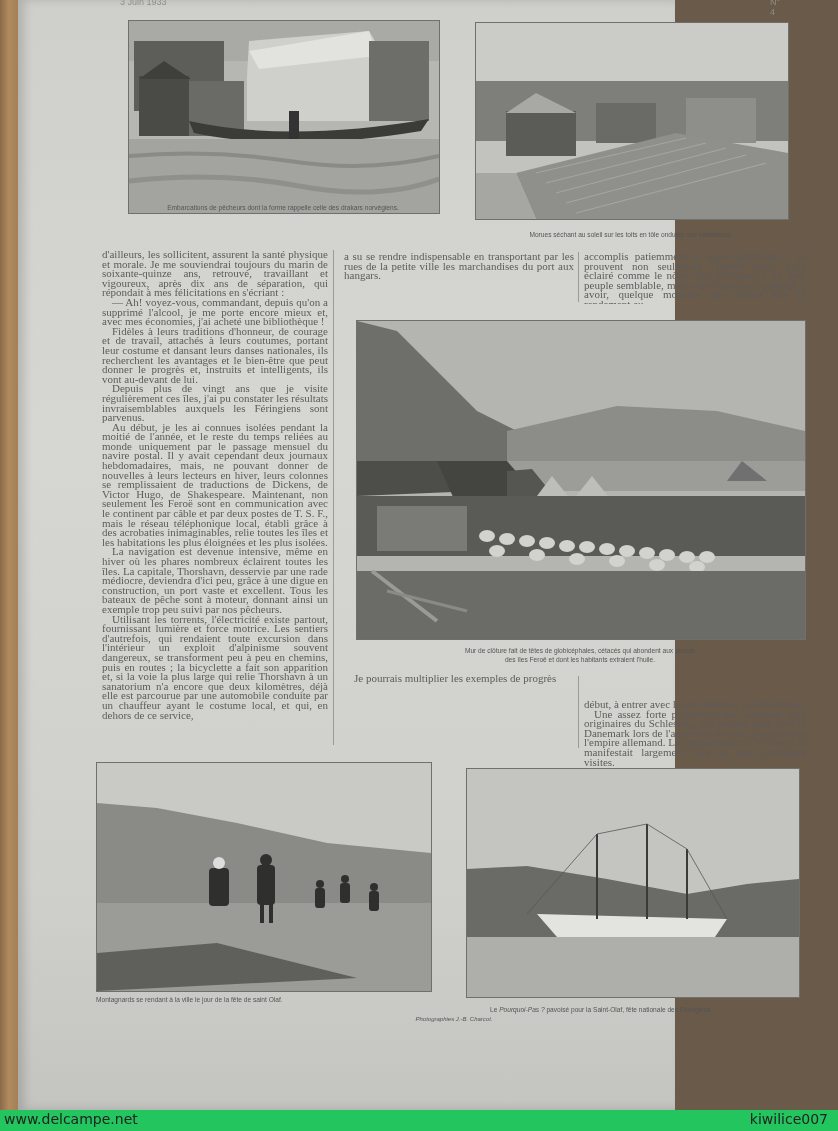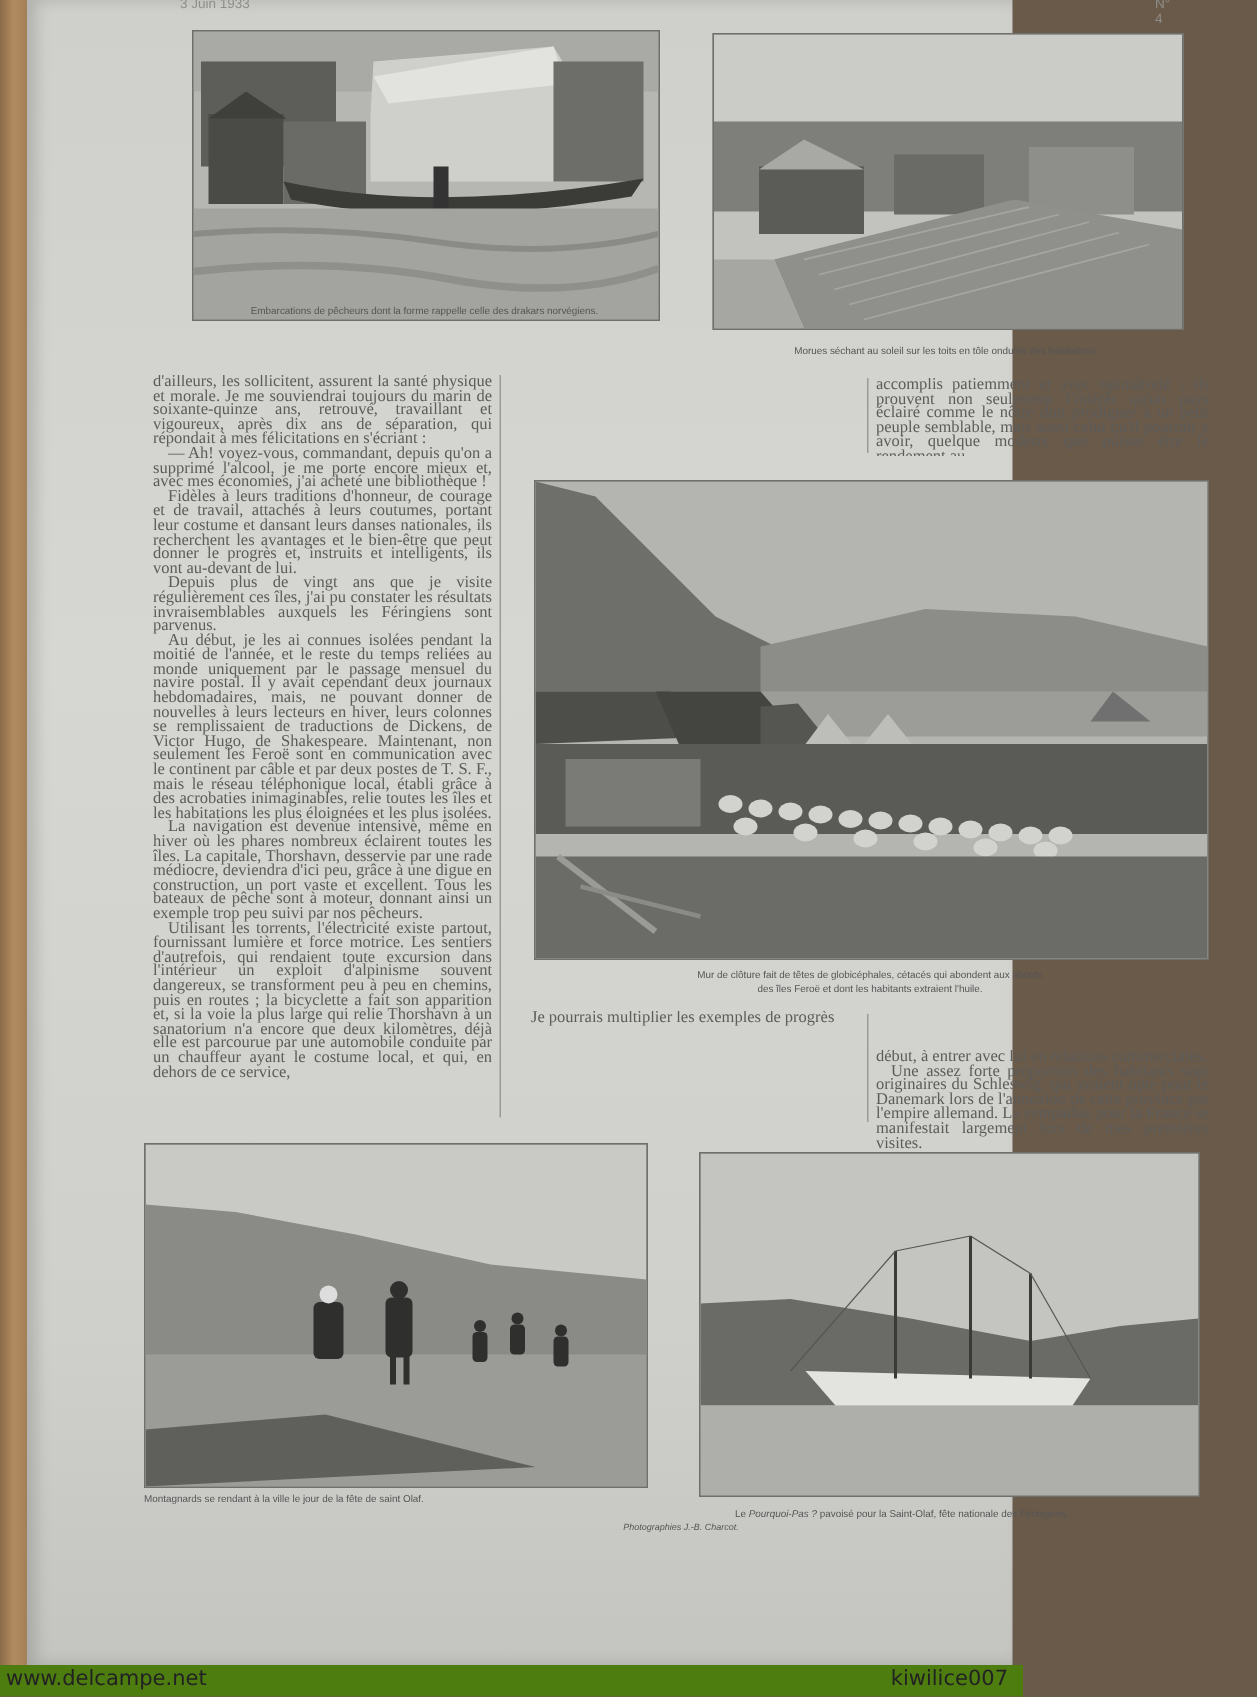--- a/index.html
+++ b/index.html
@@ -29,21 +29,21 @@
     text-align:center; line-height:9px; white-space:nowrap;
   }
   .col {
     position:absolute; font-family:"Liberation Serif",serif; font-size:11px; line-height:9.6px;
     color:#5c5c5a; text-align:justify; overflow:hidden;
   }
   .col p { margin:0; text-indent:10px; }
   .col p.noind { text-indent:0; }
   .rule-v { position:absolute; width:1px; background:#9a9a96; }
   .footer-bar {
-    position:absolute; left:0; top:1110px; width:682px; height:21px; background:#4d7c0f;
+    position:absolute; left:0; top:1110px; width:838px; height:21px; background:#22c55e;
     font-family:"DejaVu Sans",sans-serif; font-size:14px; color:#222;
   }
   .footer-bar .l { position:absolute; left:4px; top:1px; }
   .footer-bar .r { position:absolute; right:10px; top:1px; }
   svg { display:block; }
 </style>
 </head>
 <body>
 
 <div class="wood-left"></div>
@@ -100,20 +100,21 @@
     <p>— Ah! voyez-vous, commandant, depuis qu'on a supprimé l'alcool, je me porte encore mieux et, avec mes économies, j'ai acheté une bibliothèque !</p>
     <p>Fidèles à leurs traditions d'honneur, de courage et de travail, attachés à leurs coutumes, portant leur costume et dansant leurs danses nationales, ils recherchent les avantages et le bien-être que peut donner le progrès et, instruits et intelligents, ils vont au-devant de lui.</p>
     <p>Depuis plus de vingt ans que je visite régulièrement ces îles, j'ai pu constater les résultats invraisemblables auxquels les Féringiens sont parvenus.</p>
     <p>Au début, je les ai connues isolées pendant la moitié de l'année, et le reste du temps reliées au monde uniquement par le passage mensuel du navire postal. Il y avait cependant deux journaux hebdomadaires, mais, ne pouvant donner de nouvelles à leurs lecteurs en hiver, leurs colonnes se remplissaient de traductions de Dickens, de Victor Hugo, de Shakespeare. Maintenant, non seulement les Feroë sont en communication avec le continent par câble et par deux postes de T. S. F., mais le réseau téléphonique local, établi grâce à des acrobaties inimaginables, relie toutes les îles et les habitations les plus éloignées et les plus isolées.</p>
     <p>La navigation est devenue intensive, même en hiver où les phares nombreux éclairent toutes les îles. La capitale, Thorshavn, desservie par une rade médiocre, deviendra d'ici peu, grâce à une digue en construction, un port vaste et excellent. Tous les bateaux de pêche sont à moteur, donnant ainsi un exemple trop peu suivi par nos pêcheurs.</p>
     <p>Utilisant les torrents, l'électricité existe partout, fournissant lumière et force motrice. Les sentiers d'autrefois, qui rendaient toute excursion dans l'intérieur un exploit d'alpinisme souvent dangereux, se transforment peu à peu en chemins, puis en routes ; la bicyclette a fait son apparition et, si la voie la plus large qui relie Thorshavn à un sanatorium n'a encore que deux kilomètres, déjà elle est parcourue par une automobile conduite par un chauffeur ayant le costume local, et qui, en dehors de ce service,</p>
   </div>
   <div class="rule-v" style="left:315px;top:250px;height:495px;"></div>
 
   <div class="col" style="left:326px;top:252px;width:230px;height:52px;">
+    <p class="noind">a su se rendre indispensable en transportant par les rues de la petite ville les marchandises du port aux hangars.</p>
   </div>
   <div class="rule-v" style="left:560px;top:252px;height:50px;"></div>
 
   <div class="col" style="left:566px;top:252px;width:222px;height:52px;">
     <p class="noind">accomplis patiemment et avec opiniâtreté ; ils prouvent non seulement l'intérêt qu'un pays éclairé comme le nôtre doit prodiguer à un petit peuple semblable, mais aussi celui qu'il pourrait y avoir, quelque modeste que puisse être le rendement au</p>
   </div>
 
   <div class="photo" style="left:338px;top:320px;width:448px;height:318px;">
     <svg width="448" height="318" viewBox="0 0 448 318">
       <rect width="448" height="318" fill="#b4b4b0"></rect>

